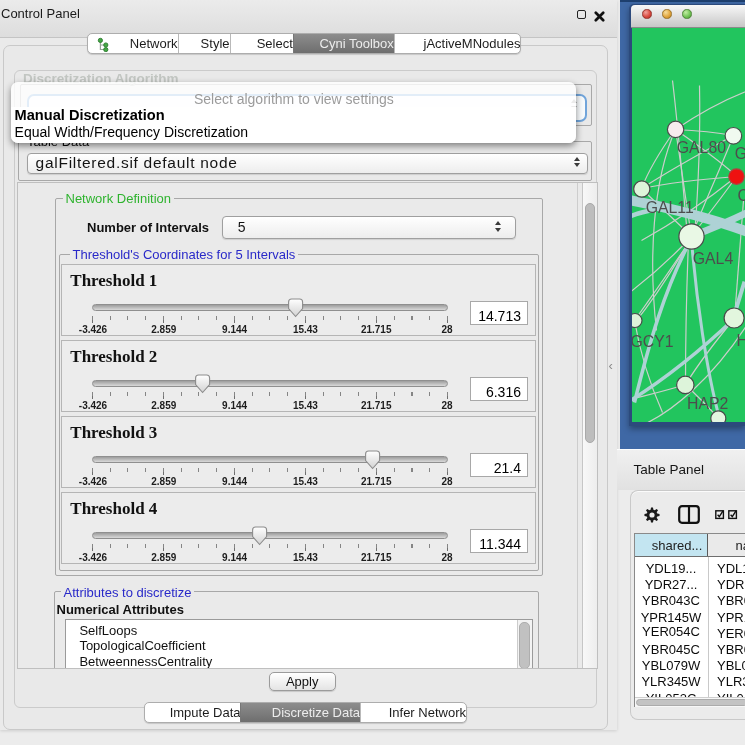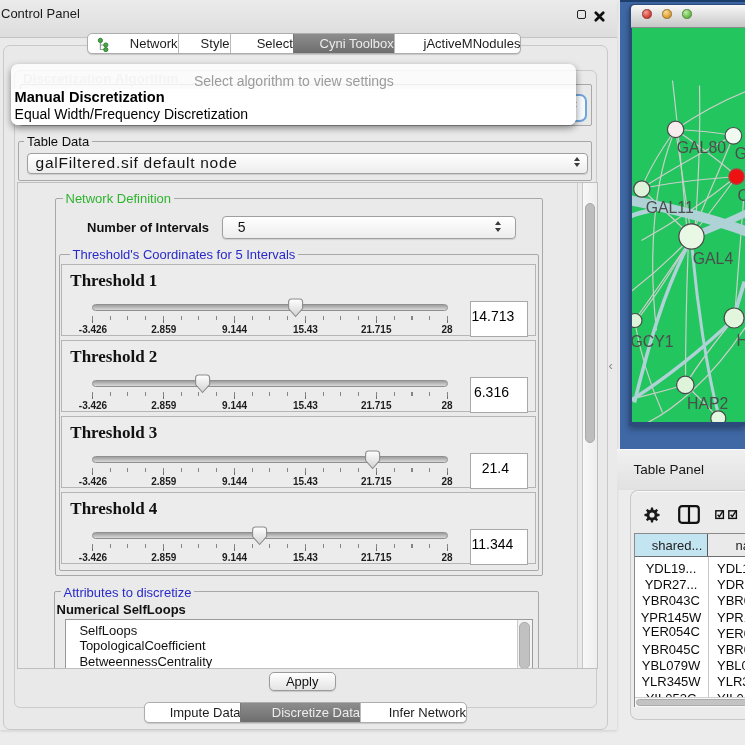--- a/index.html
+++ b/index.html
@@ -35,30 +35,30 @@
 
 .trow{position:absolute;left:43.8px;width:474.3px;height:72px;border:1px solid #b5b5b5;background:#ececec;}
 .tl{position:absolute;left:8px;top:6px;font-size:17px;font-weight:bold;color:#111;font-family:Liberation Serif, serif;}
 .track{position:absolute;left:30px;top:39px;width:356px;height:6.5px;background:linear-gradient(#9d9d9d,#d9d9d9);border:1px solid #8f8f8f;border-radius:3.5px;}
 .ticks{position:absolute;left:30.2px;top:51px;width:356px;height:7px;
  background-image:repeating-linear-gradient(to right,#858585 0 1px,transparent 1px 17.75px),repeating-linear-gradient(to right,#6f6f6f 0 1px,transparent 1px 71px);
  background-size:356px 4px,356px 7px;background-repeat:no-repeat;}
 .nums{position:absolute;left:0;top:59px;width:100%;height:12px;}
 .nums span{position:absolute;transform:translateX(-50%);font-size:10px;font-weight:bold;color:#1d1d1d;}
 .thumb{position:absolute;top:33px;}
-.vbox{position:absolute;left:408.2px;top:36px;width:57.5px;height:36px;background:#fff;border:1px solid #a8a8a8;font-size:14px;text-align:right;line-height:28px;padding-right:18px;color:#000;}
+.vbox{position:absolute;left:408.2px;top:36px;width:57.5px;height:24px;background:#fff;border:1px solid #a8a8a8;font-size:14px;text-align:right;line-height:28px;padding-right:6px;color:#000;}
 
 #alist{position:absolute;left:47.9px;top:436px;width:467.5px;height:60px;background:#fff;border:1px solid #9a9a9a;font-size:13px;}
 #alist p{padding-left:13px;height:15.7px;line-height:15.7px;color:#101010;}
 #alsb{position:absolute;right:0;top:0;width:15px;height:58px;background:#f3f3f3;border-left:1px solid #ccc;}
 #alsb b{position:absolute;left:1.5px;top:1.5px;width:10.5px;height:47px;background:#c1c1c1;border:1px solid #aeaeae;border-radius:5px;}
 
 #apply{position:absolute;left:268.7px;top:671.6px;width:67px;height:19.5px;background:linear-gradient(#fff,#e4e4e4);border:1px solid #9b9b9b;border-radius:5px;font-size:13px;text-align:center;line-height:18px;color:#111;box-shadow:0 1px 1px rgba(0,0,0,.15);}
 
-#popup{position:absolute;left:11.4px;top:64px;width:565px;height:60.5px;border-radius:7px;overflow:hidden;box-shadow:0 3px 7px rgba(0,0,0,.45);z-index:60;}
+#popup{position:absolute;left:11.4px;top:82px;width:565px;height:60.5px;border-radius:7px;overflow:hidden;box-shadow:0 3px 7px rgba(0,0,0,.45);z-index:60;}
 #popup .r1{height:25px;background:rgba(255,255,255,.8);font-size:14px;color:#9b9b9b;text-align:center;line-height:34px;}
 #popup .r2{height:17.5px;background:#fff;font-size:14.6px;font-weight:bold;line-height:16px;padding-left:3.2px;color:#000;}
 #popup .r3{height:18px;background:#fff;font-size:14px;line-height:15px;padding-left:3.2px;color:#000;}
 
 #bluebg{position:absolute;left:620px;top:0;width:125px;height:449px;background:#3f68a5;}
 #bluetop{position:absolute;left:620px;top:0;width:125px;height:1.8px;background:#1e3f6e;}
 #nwin{position:absolute;left:629px;top:4px;width:116px;height:421.5px;background:#2c4a7c;border-radius:5px 0 0 0;box-shadow:0 3px 6px rgba(0,0,0,.35);}
 #ntitle{position:absolute;left:631px;top:5px;width:114px;height:22.5px;background:linear-gradient(#f8f8f8,#c7c7c7);border-radius:4px 0 0 0;border-bottom:1px solid #8a8a8a;}
 .tl1{position:absolute;top:4.3px;width:9.4px;height:9.4px;border-radius:50%;}
 #ncanvas{position:absolute;left:631.5px;top:27.5px;width:113.5px;height:394px;background:#22c55e;overflow:hidden;}
@@ -225,21 +225,21 @@
               <stop offset="1" stop-color="#d2d2d2"></stop>
             </linearGradient>
           </defs>
           <path d="M1.6 4 Q1.6 1 4.6 1 L12.6 1 Q15.6 1 15.6 4 L15.6 10.5 L8.6 18.5 L1.6 10.5 Z" fill="url(#tg3)" stroke="#8c8c8c" stroke-width="1.1"></path>
         </svg>
   <div class="vbox">11.344</div>
 </div>
 
     <div class="grp" style="left:36px;top:408px;width:485px;height:120px;"></div>
     <div class="gt" style="left:43px;top:401.5px;color:#2929c9;background:#eaeaea;">Attributes to discretize</div>
-    <div class="abs" style="left:39px;top:419px;font-size:13px;font-weight:bold;">Numerical SelfLoops</div>
+    <div class="abs" style="left:39px;top:419px;font-size:13px;font-weight:bold;">Numerical Attributes</div>
     <div id="alist">
       <p style="padding-top:3px;height:18px;">SelfLoops</p>
       <p>TopologicalCoefficient</p>
       <p>BetweennessCentrality</p>
       <div id="alsb">
           <b></b>
         </div>
     </div>
     <div id="vsb">
         <b></b>

